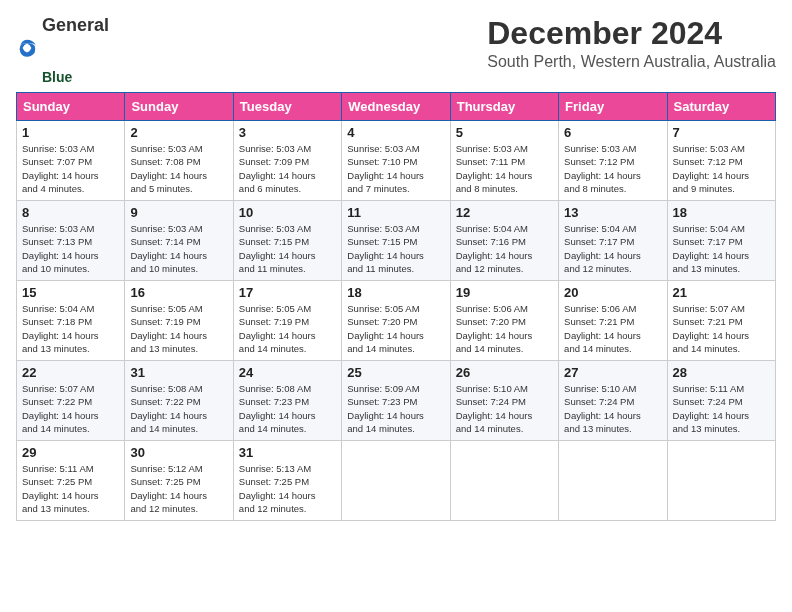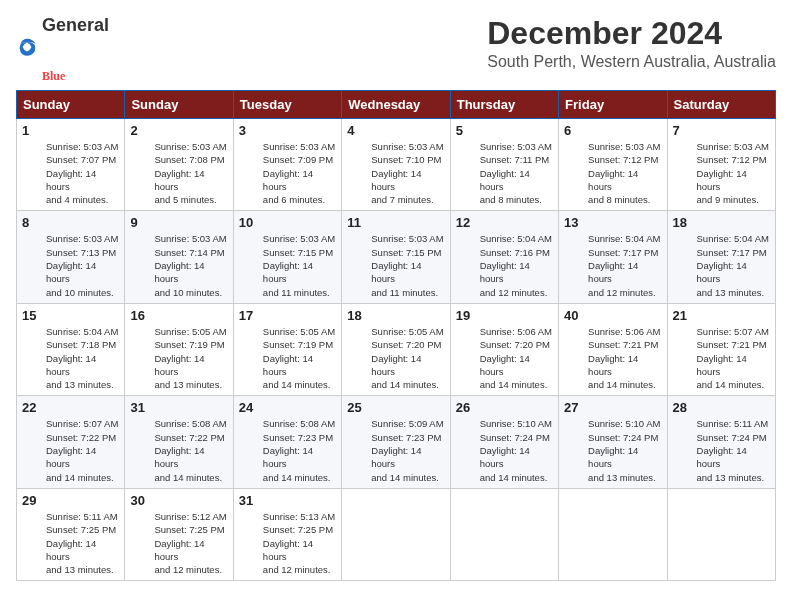--- a/index.html
+++ b/index.html
@@ -21,25 +21,24 @@
       align-items: center;
       gap: 4px;
     }
     .logo-text-general {
       font-size: 18px;
       font-weight: bold;
       color: #333;
       line-height: 1;
     }
     .logo-text-blue {
-      font-size: 12px;
-      font-weight: bold;
-      color: #ef4444;
+      font-size: 14px;
+      font-weight: bold;
+      color: #14532d;
       line-height: 1;
-      font-family: Liberation Serif, serif;
     }
     .logo-icon {
       width: 22px;
       height: 22px;
     }
     .title-area {
     }
     .month-title {
       font-size: 32px;
       font-weight: bold;
@@ -50,21 +49,21 @@
       font-size: 16px;
       color: #555;
       margin-top: 2px;
     }
     .calendar {
       width: 100%;
       border-collapse: collapse;
       font-size: 10.5px;
     }
     .calendar th {
-      background: #7f1d1d;
+      background: #ec4899;
       color: #fff;
       text-align: left;
       padding: 6px 6px;
       font-size: 13px;
       font-weight: bold;
       border: 1px solid #1a5faa;
     }
     .calendar td {
       border: 1px solid #ccc;
       vertical-align: top;
@@ -80,21 +79,20 @@
       font-size: 13px;
       font-weight: bold;
       color: #222;
       display: block;
       margin-bottom: 2px;
     }
     .day-info {
       font-size: 9.5px;
       color: #333;
       line-height: 1.4;
-      margin-left: 24px;
     }
     .empty-cell {
       background: #fff !important;
     }
   </style>
 </head>
 <body>
 
 <div class="header-area">
   <div class="logo">
@@ -206,21 +204,21 @@
         </td>
         <td>
           <span class="day-num">18</span>
           <div class="day-info">Sunrise: 5:05 AM<br>Sunset: 7:20 PM<br>Daylight: 14 hours<br>and 14 minutes.</div>
         </td>
         <td>
           <span class="day-num">19</span>
           <div class="day-info">Sunrise: 5:06 AM<br>Sunset: 7:20 PM<br>Daylight: 14 hours<br>and 14 minutes.</div>
         </td>
         <td>
-          <span class="day-num">40</span>
+          <span class="day-num">20</span>
           <div class="day-info">Sunrise: 5:06 AM<br>Sunset: 7:21 PM<br>Daylight: 14 hours<br>and 14 minutes.</div>
         </td>
         <td>
           <span class="day-num">21</span>
           <div class="day-info">Sunrise: 5:07 AM<br>Sunset: 7:21 PM<br>Daylight: 14 hours<br>and 14 minutes.</div>
         </td>
       </tr>
       <tr>
         <td>
           <span class="day-num">22</span>

